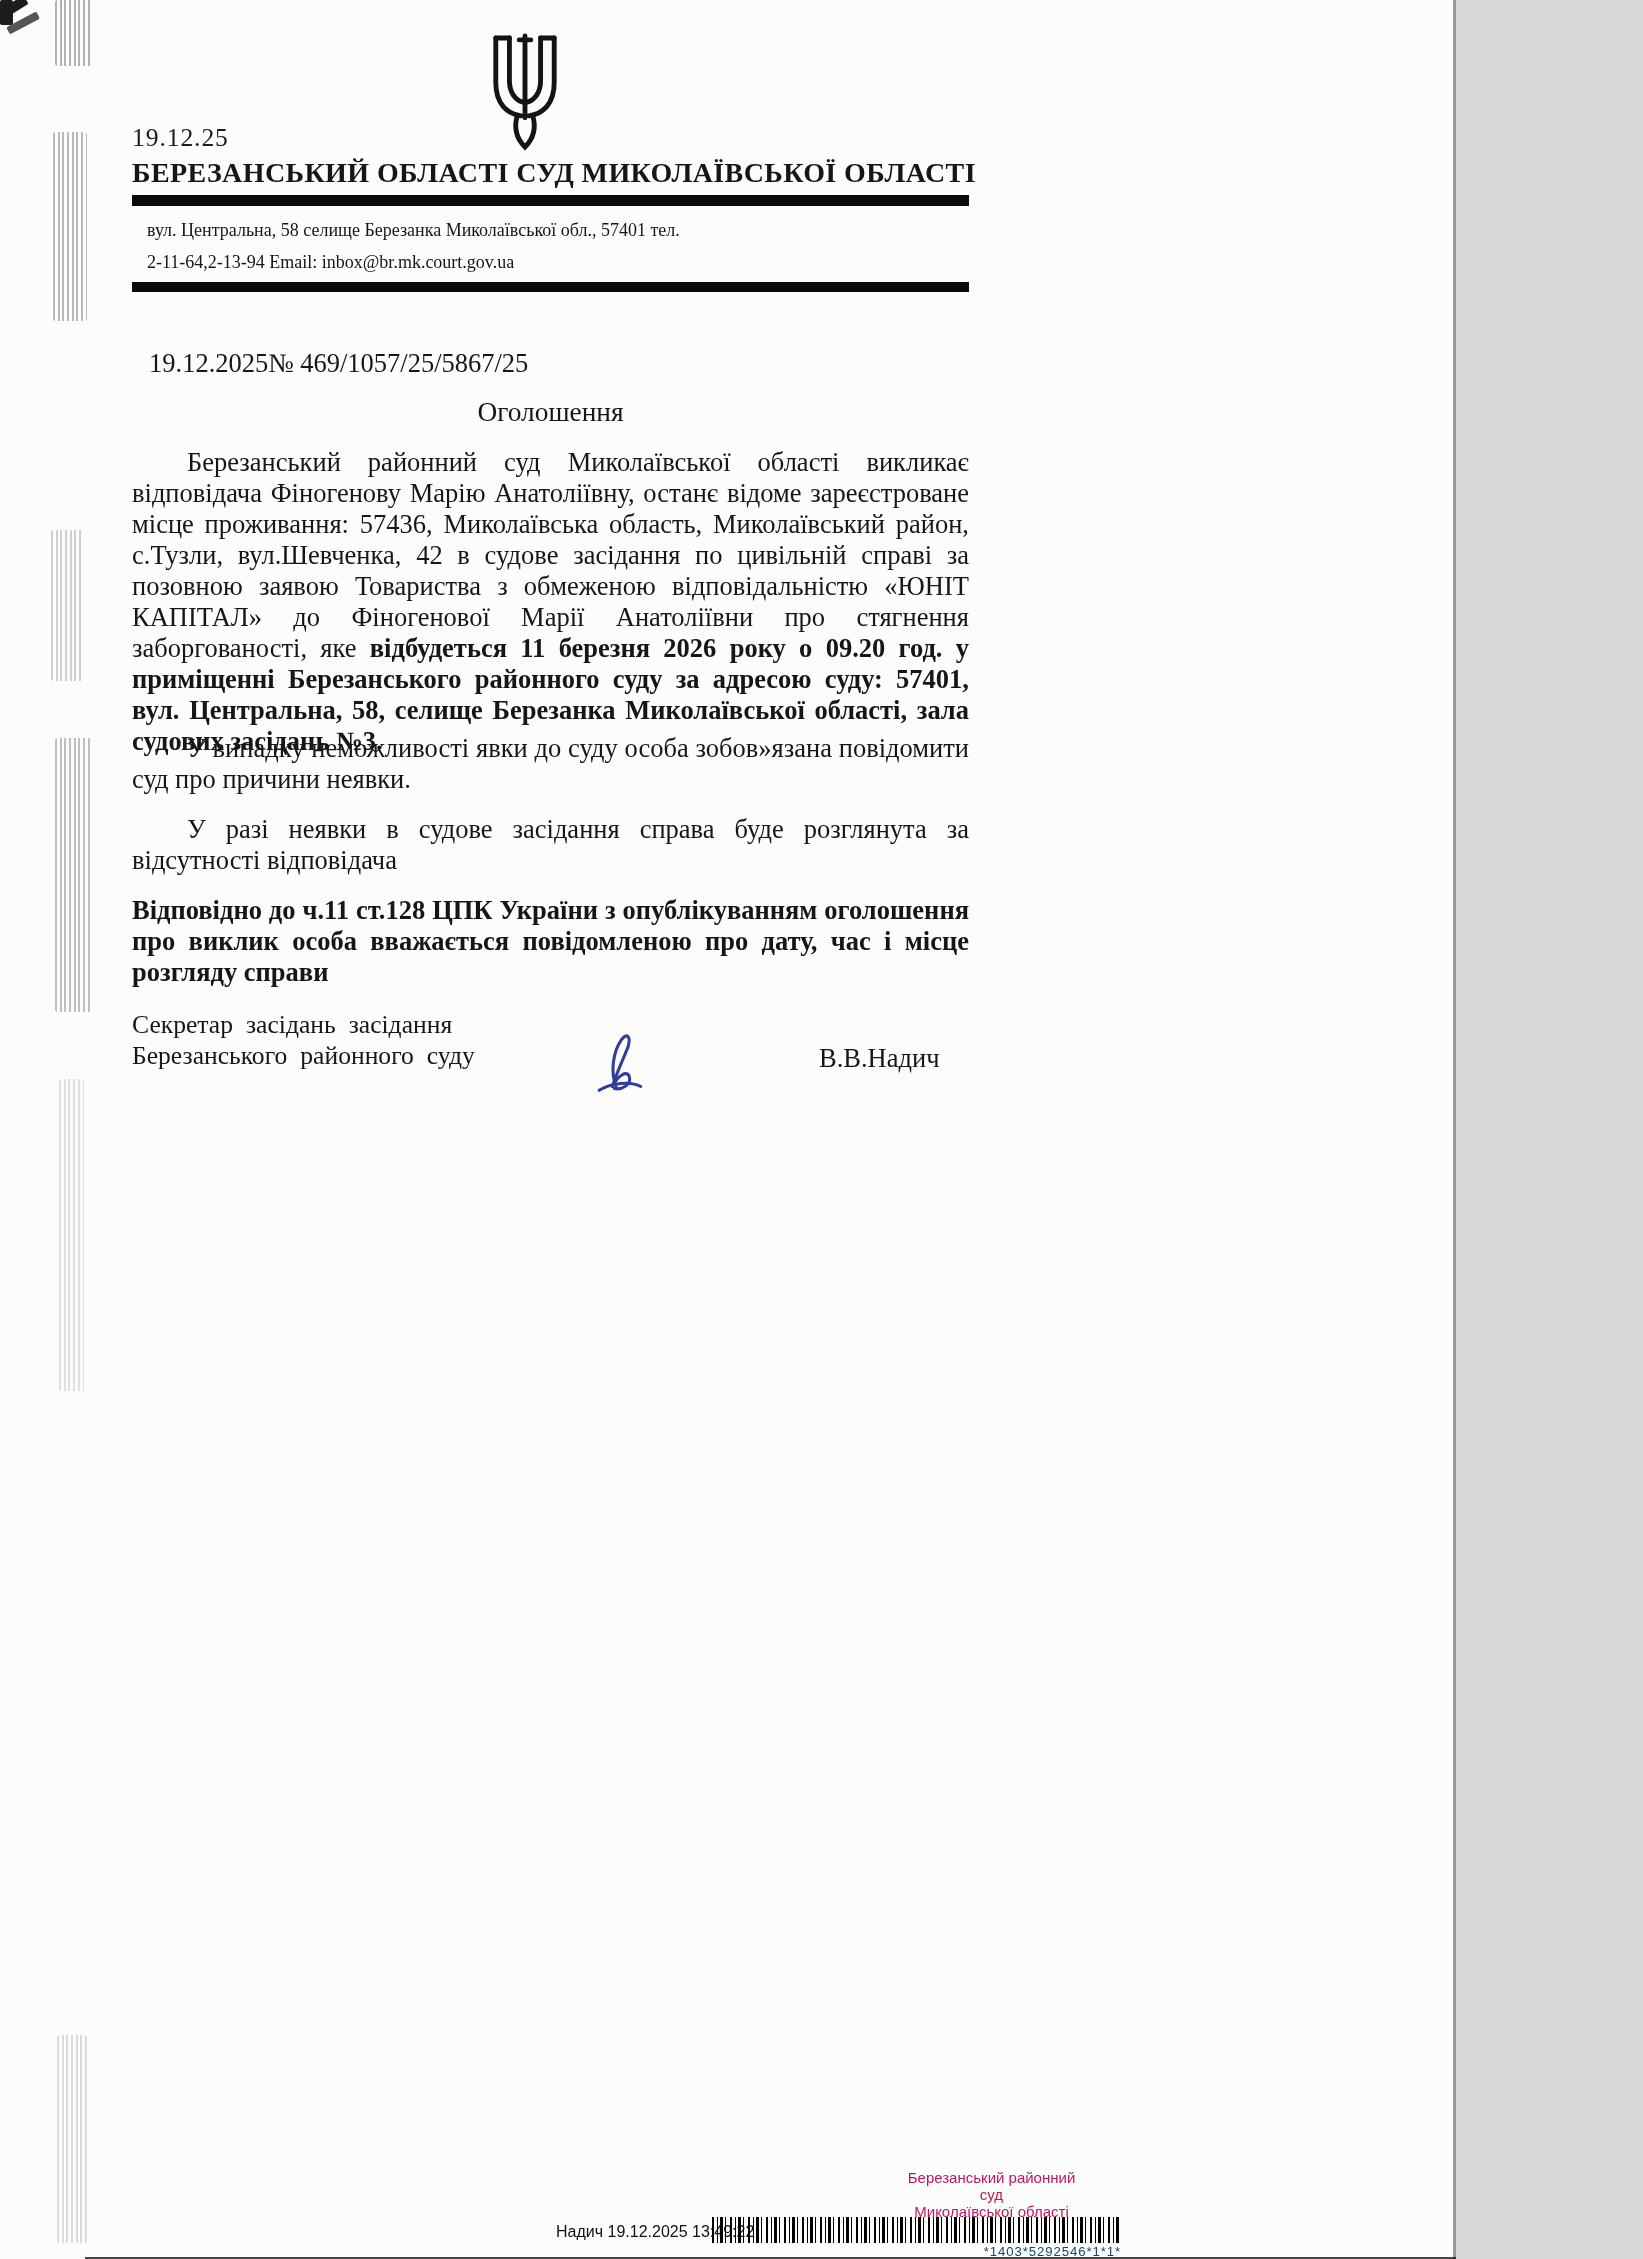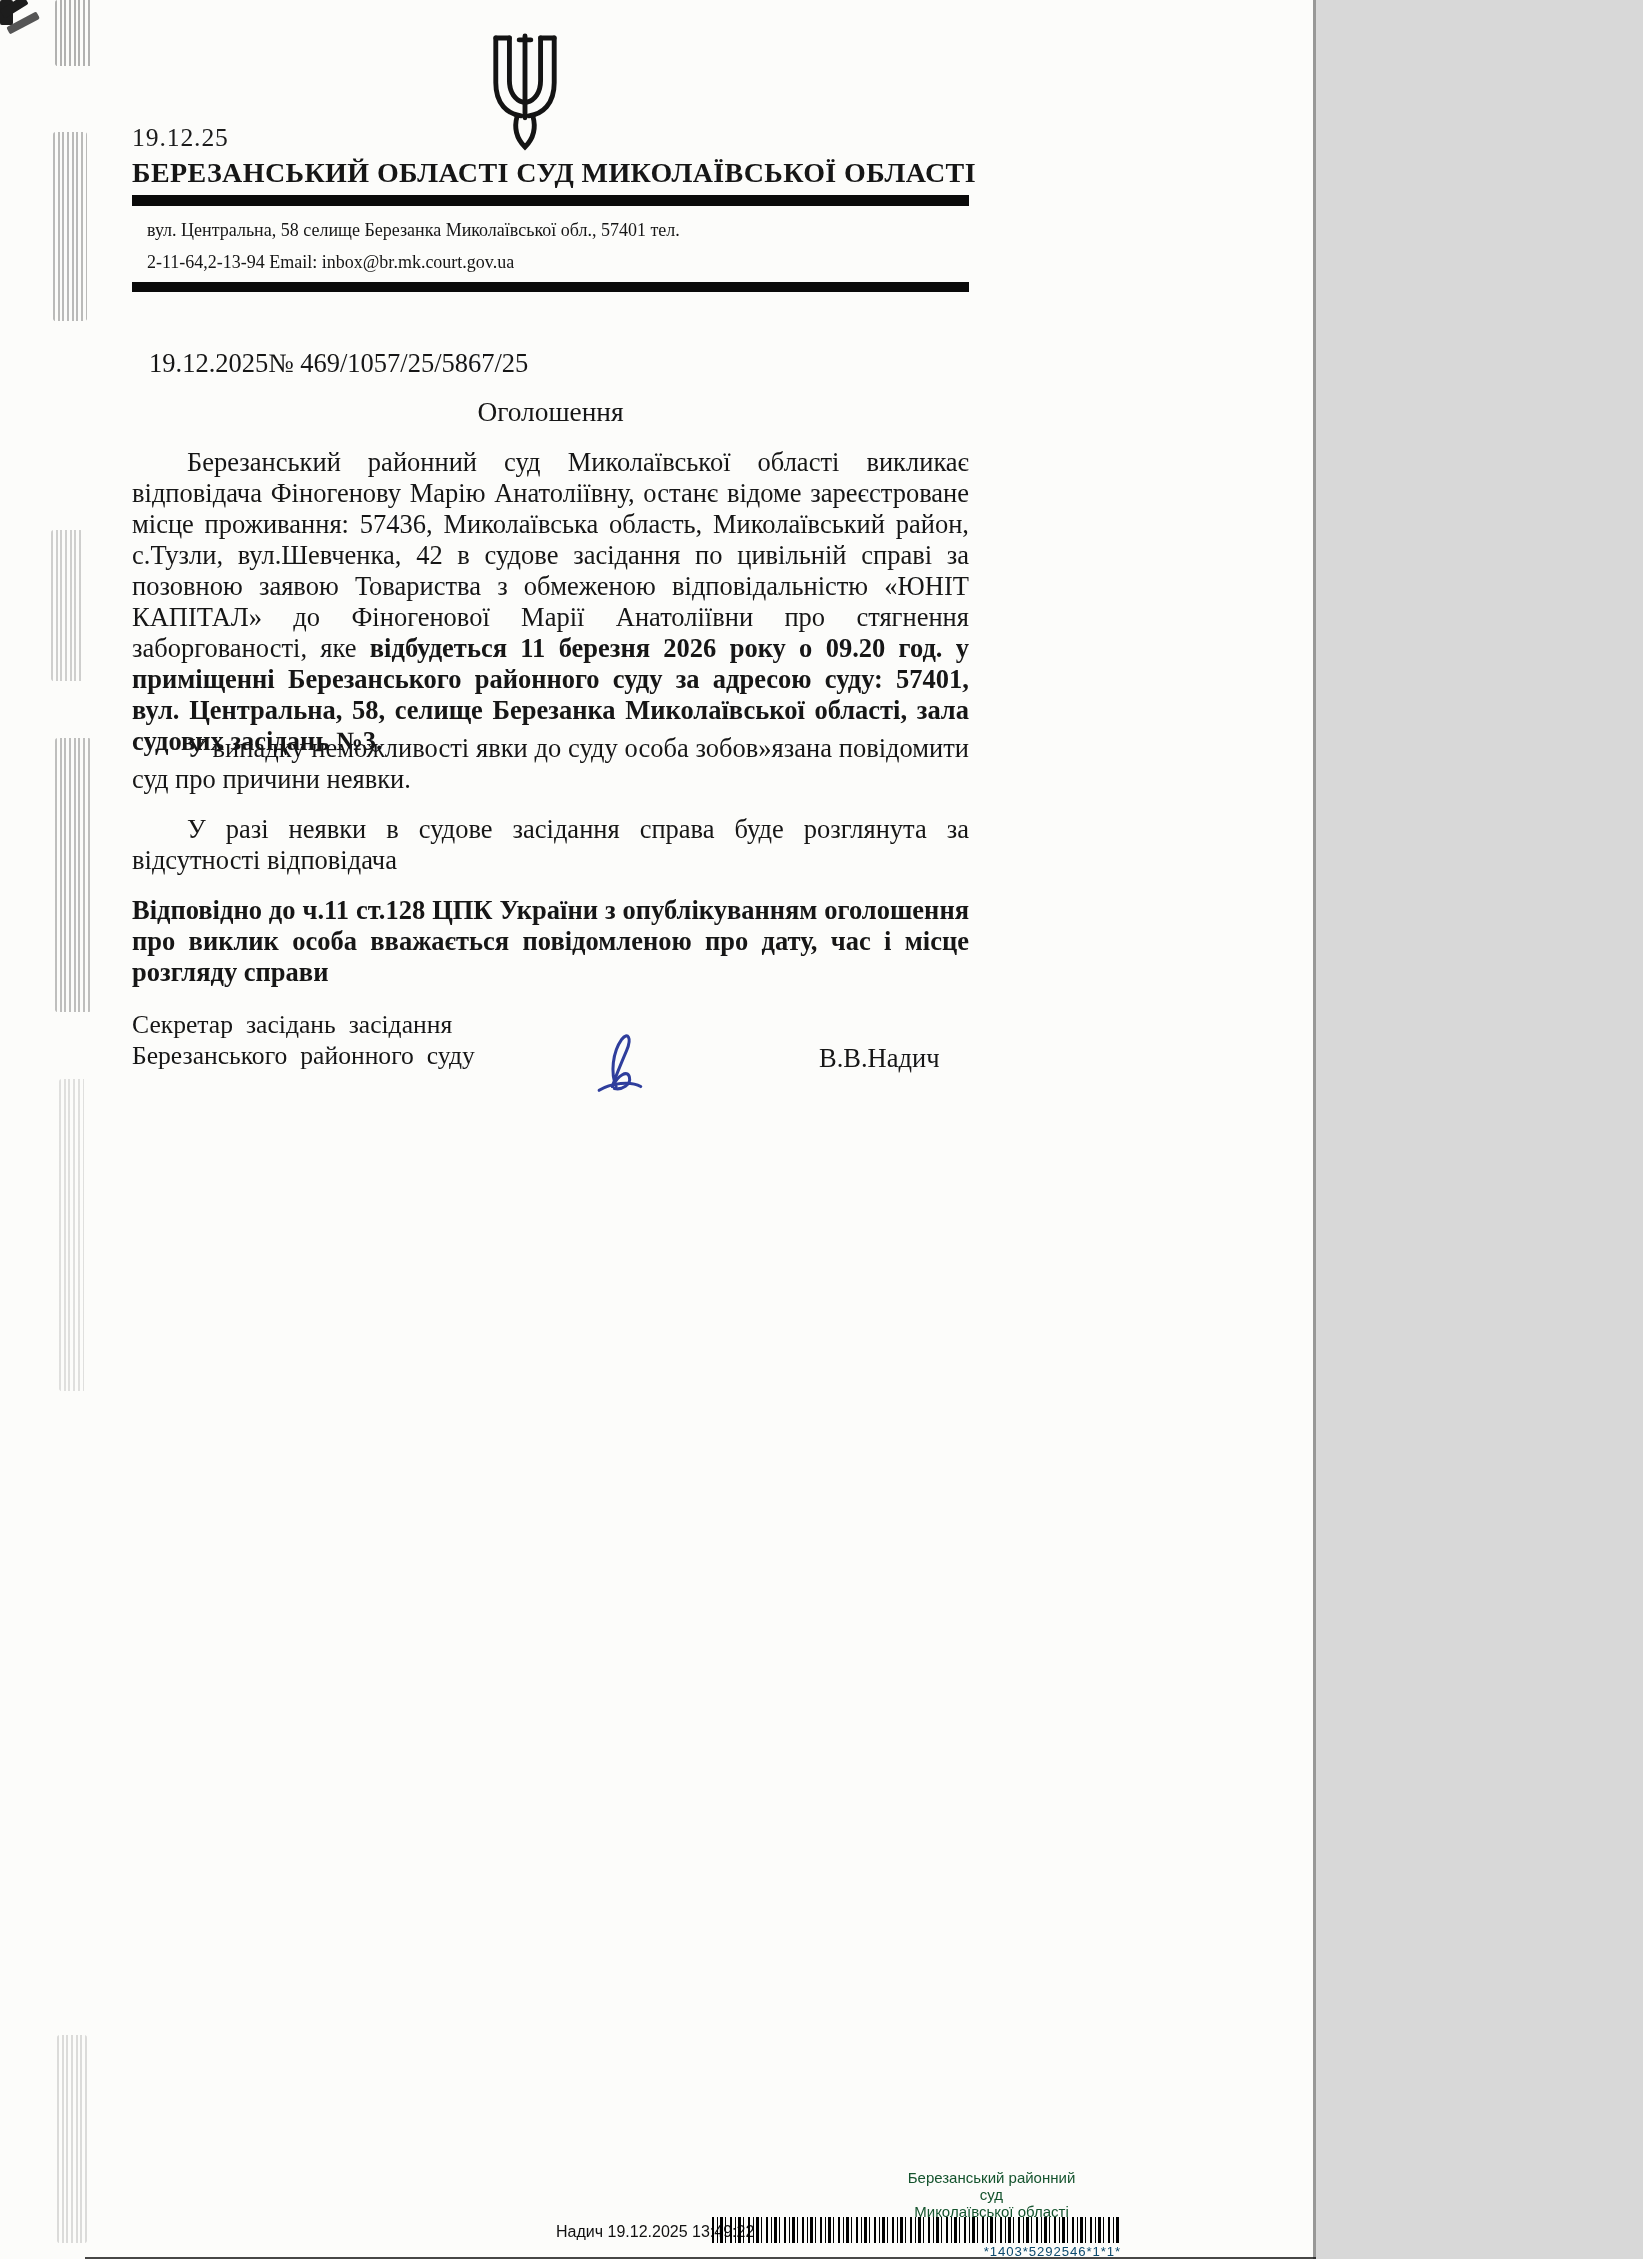--- a/index.html
+++ b/index.html
@@ -1,17 +1,17 @@
 <!DOCTYPE html>
 <html style="font-size:15px"><head>
 <meta charset="utf-8">
 <style>
   html,body{margin:0;padding:0;}
   body{width:1644px;height:2260px;background:#d8d8d8;font-family:"Liberation Serif",serif;}
-  .page{position:relative;width:1316px;height:2260px;background:#fcfcfa;overflow:hidden;color:#161616;}
+  .page{position:relative;width:1456px;height:2260px;background:#fcfcfa;overflow:hidden;color:#161616;}
 
   .content{position:absolute;left:132px;top:0;width:837px;height:2260px;}
 
   .corner-date{position:absolute;left:0;top:123px;font-size:25.6px;letter-spacing:0.9px;color:#1c1c1c;}
 
   .emblem{position:absolute;left:356px;top:32px;width:74px;height:119px;}
 
   .court-name{position:absolute;top:157px;left:0;width:100%;text-align:center;
     font-weight:bold;font-size:28px;letter-spacing:0.4px;white-space:nowrap;}
 
@@ -33,21 +33,21 @@
   .p1{top:447px;}
   .p2{top:733px;}
   .p3{top:814px;}
   .p4{top:895px;font-weight:bold;}
 
   .sig-role{position:absolute;left:0;top:1009px;font-size:25.6px;line-height:31px;word-spacing:6.6px;}
   .sig-name{position:absolute;left:687px;top:1043px;font-size:26.5px;}
   .signature-svg{position:absolute;left:452px;top:1024px;width:70px;height:74px;}
 
   .footer-court{position:absolute;left:904px;top:2169px;width:175px;text-align:center;
-    font-family:"Liberation Sans",sans-serif;font-size:15px;line-height:17px;color:#14532d;}
+    font-family:"Liberation Sans",sans-serif;font-size:15px;line-height:17px;color:#be185d;}
   .footer-stamp{position:absolute;left:556px;top:2223px;font-family:"Liberation Sans",sans-serif;
     font-size:16px;color:#111;}
   .barcode{position:absolute;left:712px;top:2217px;width:409px;height:25.6px;
     background:repeating-linear-gradient(90deg,
       #000 0px,#000 1.9px,transparent 1.9px,transparent 4.7px,
       #000 4.7px,#000 5.7px,transparent 5.7px,transparent 7.6px,
       #000 7.6px,#000 11.4px,transparent 11.4px,transparent 13.2px,
       #000 13.2px,#000 14px,transparent 14px,transparent 18px);}
   .barcode-text{position:absolute;left:712px;top:2244px;width:409px;text-align:right;
     font-family:Liberation Sans, sans-serif;font-size:13.2px;letter-spacing:0.9px;color:#0c4a6e;}

